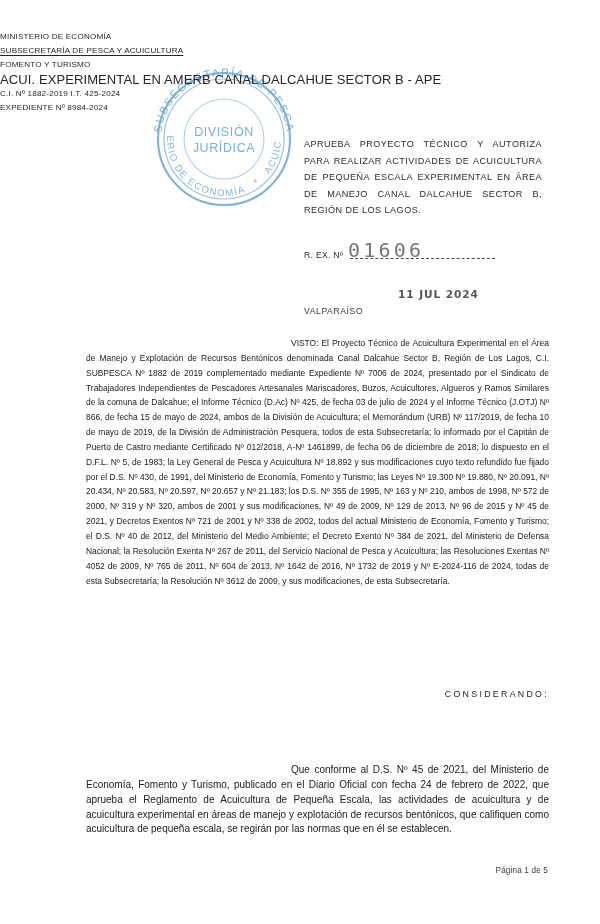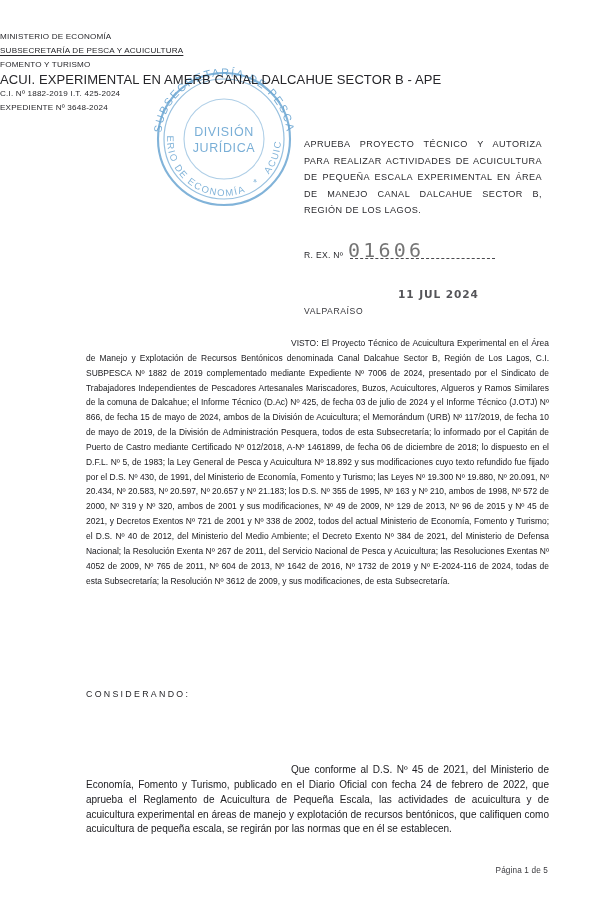--- a/index.html
+++ b/index.html
@@ -167,21 +167,21 @@
   .indent-que {
     display: inline-block;
     width: 205px;
   }
 
   .considerando {
     position: absolute;
     left: 86px;
     top: 689px;
     width: 463px;
-    text-align: left;
+    text-align: right;
     font-size: 8.8px;
     letter-spacing: 2.3px;
     color: #1e1e22;
     z-index: 4;
   }
 
   .body-text-2 {
     position: absolute;
     left: 86px;
     top: 763px;
@@ -245,21 +245,21 @@
       <text x="83" y="96" text-anchor="middle" font-family="'Liberation Sans', sans-serif" font-size="12.5" fill="#4a92c8" opacity="0.9" letter-spacing="0.6">JURÍDICA</text>
     </svg>
   </div>
 
   <div class="letterhead">
     <div class="lh-line">MINISTERIO DE ECONOMÍA</div>
     <div class="lh-line lh-underline">SUBSECRETARÍA DE PESCA Y ACUICULTURA</div>
     <div class="lh-line">FOMENTO Y TURISMO</div>
     <div class="lh-line lh-wide">ACUI. EXPERIMENTAL EN AMERB CANAL DALCAHUE SECTOR B - APE</div>
     <div class="lh-line">C.I. Nº 1882-2019 I.T. 425-2024</div>
-    <div class="lh-line">EXPEDIENTE Nº 3648-2024</div>
+    <div class="lh-line">EXPEDIENTE Nº 8984-2024</div>
   </div>
 
   <div class="title-block">APRUEBA PROYECTO TÉCNICO Y AUTORIZA PARA REALIZAR ACTIVIDADES DE ACUICULTURA DE PEQUEÑA ESCALA EXPERIMENTAL EN ÁREA DE MANEJO CANAL DALCAHUE SECTOR B, REGIÓN DE LOS LAGOS.</div>
 
   <div class="resnum-area">
     <div class="resnum-stamp">01606</div>
     <div class="resnum-label">R. EX. Nº</div>
     <div class="resnum-rule"></div>
   </div>
 

